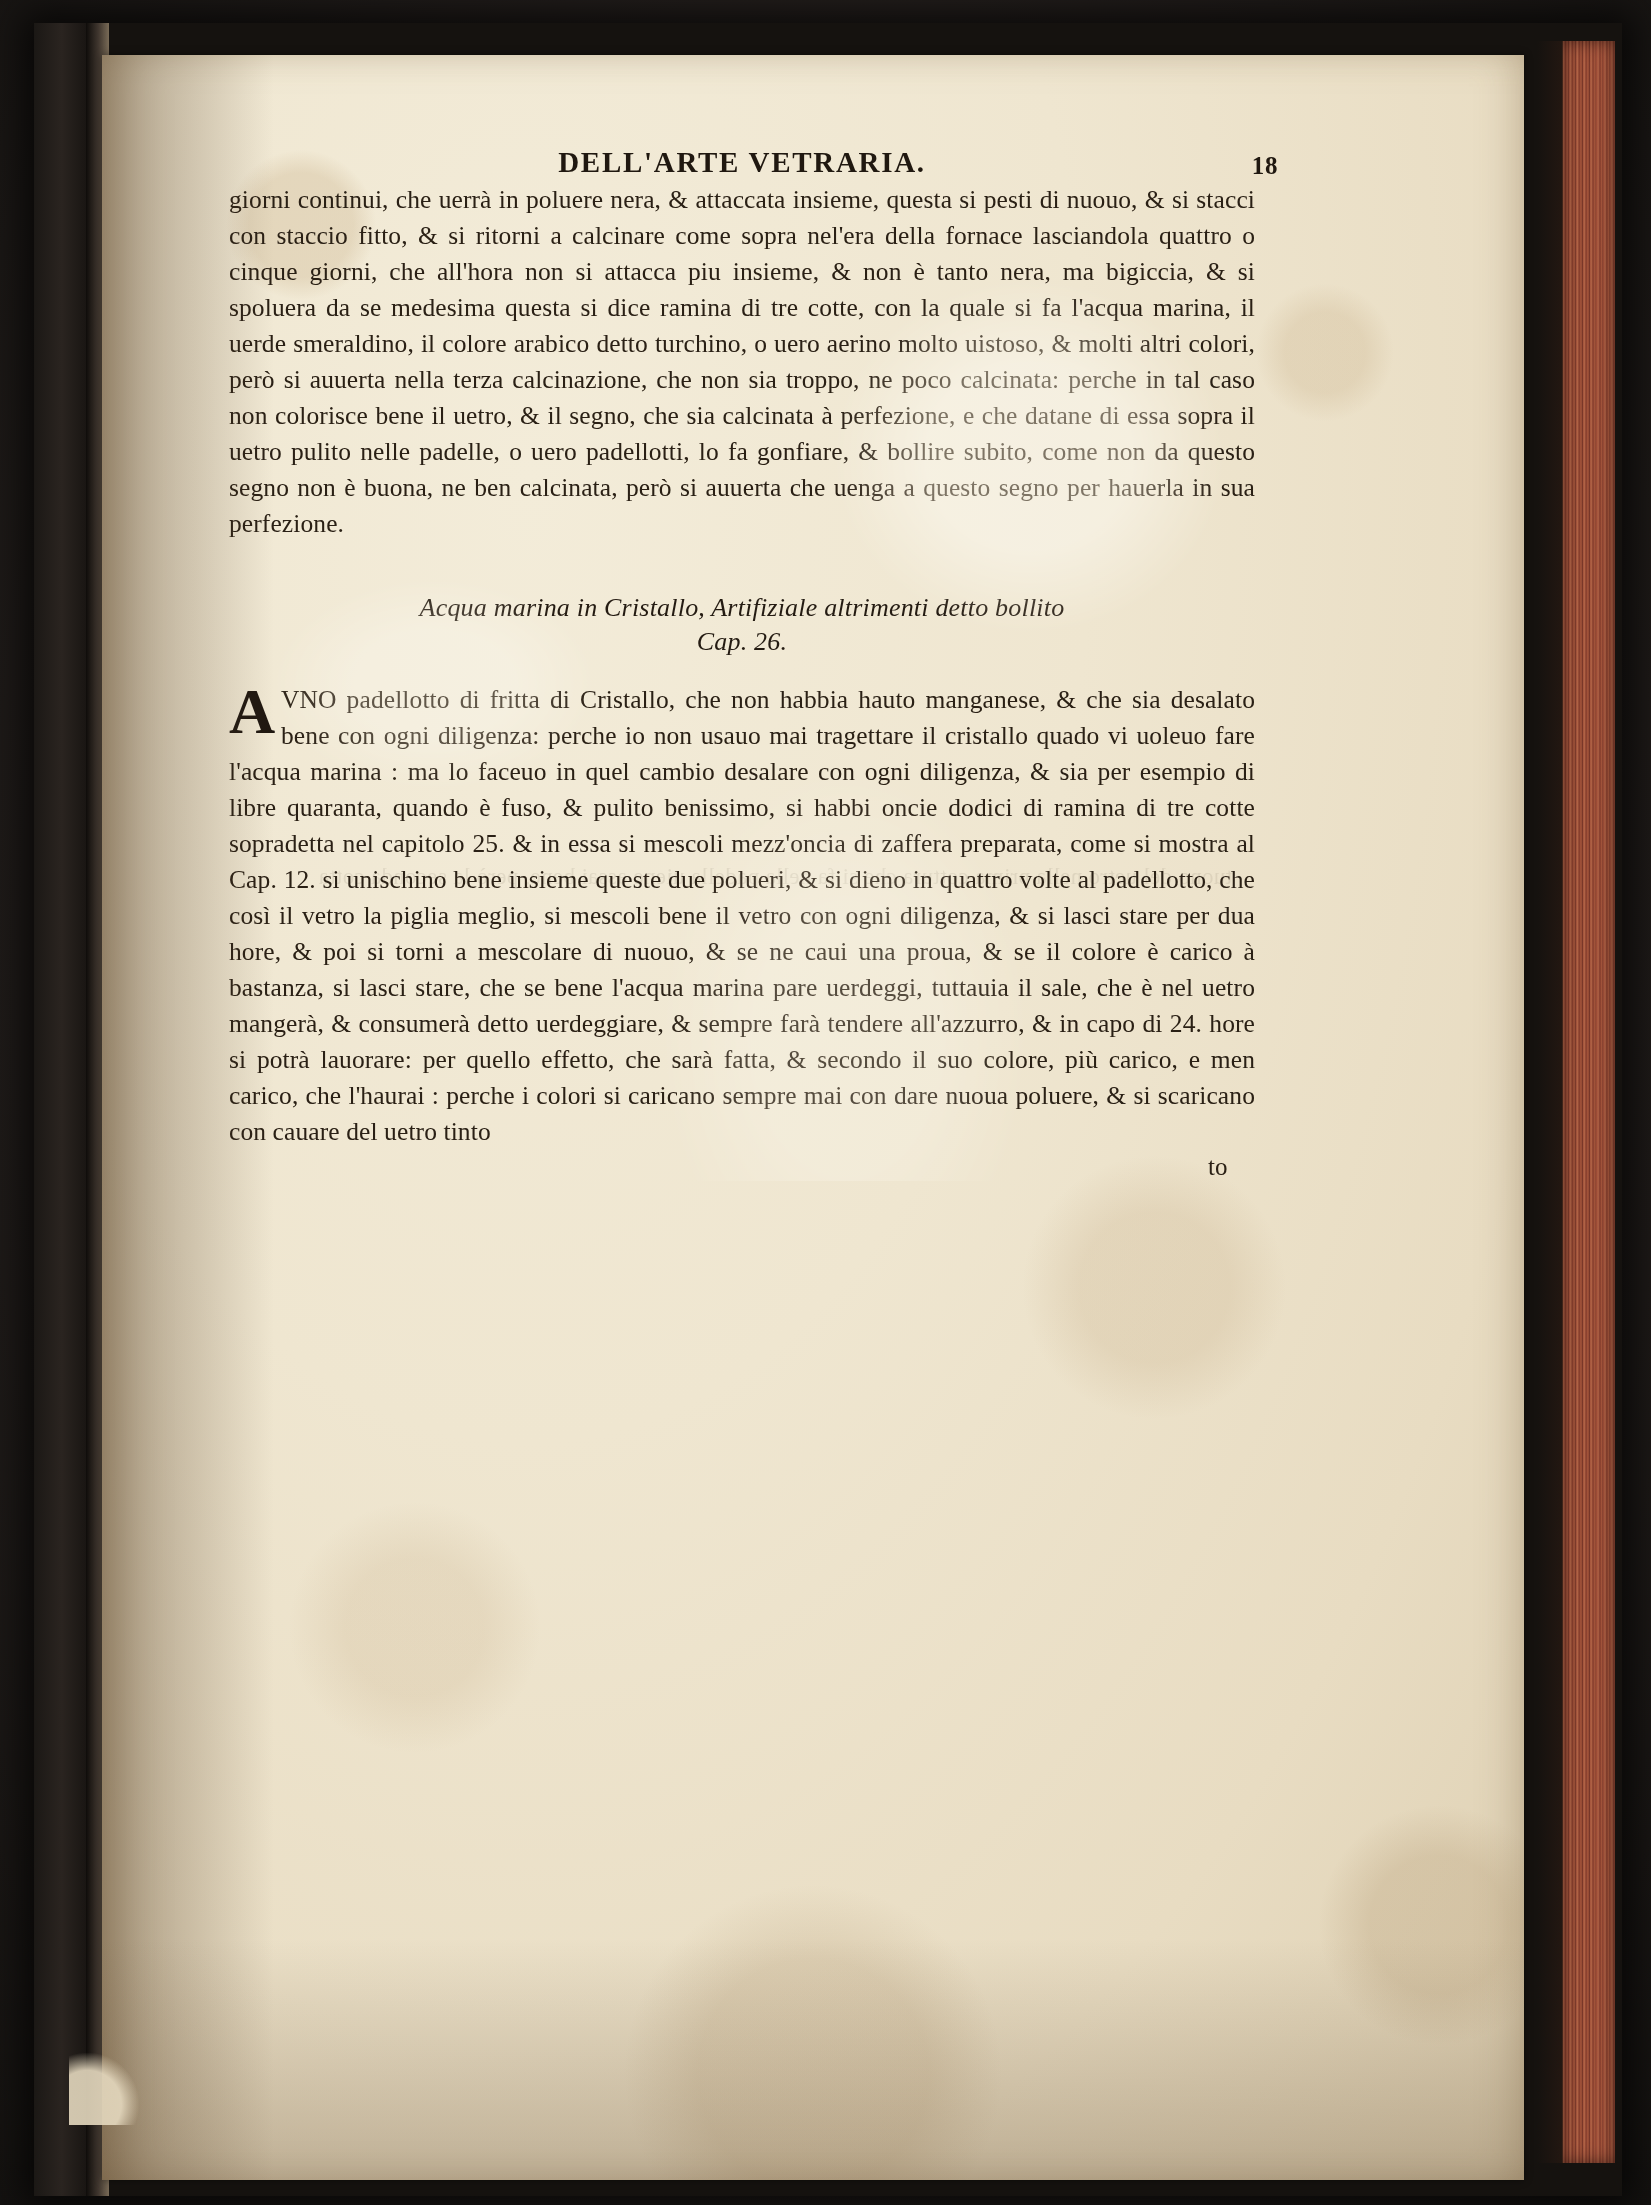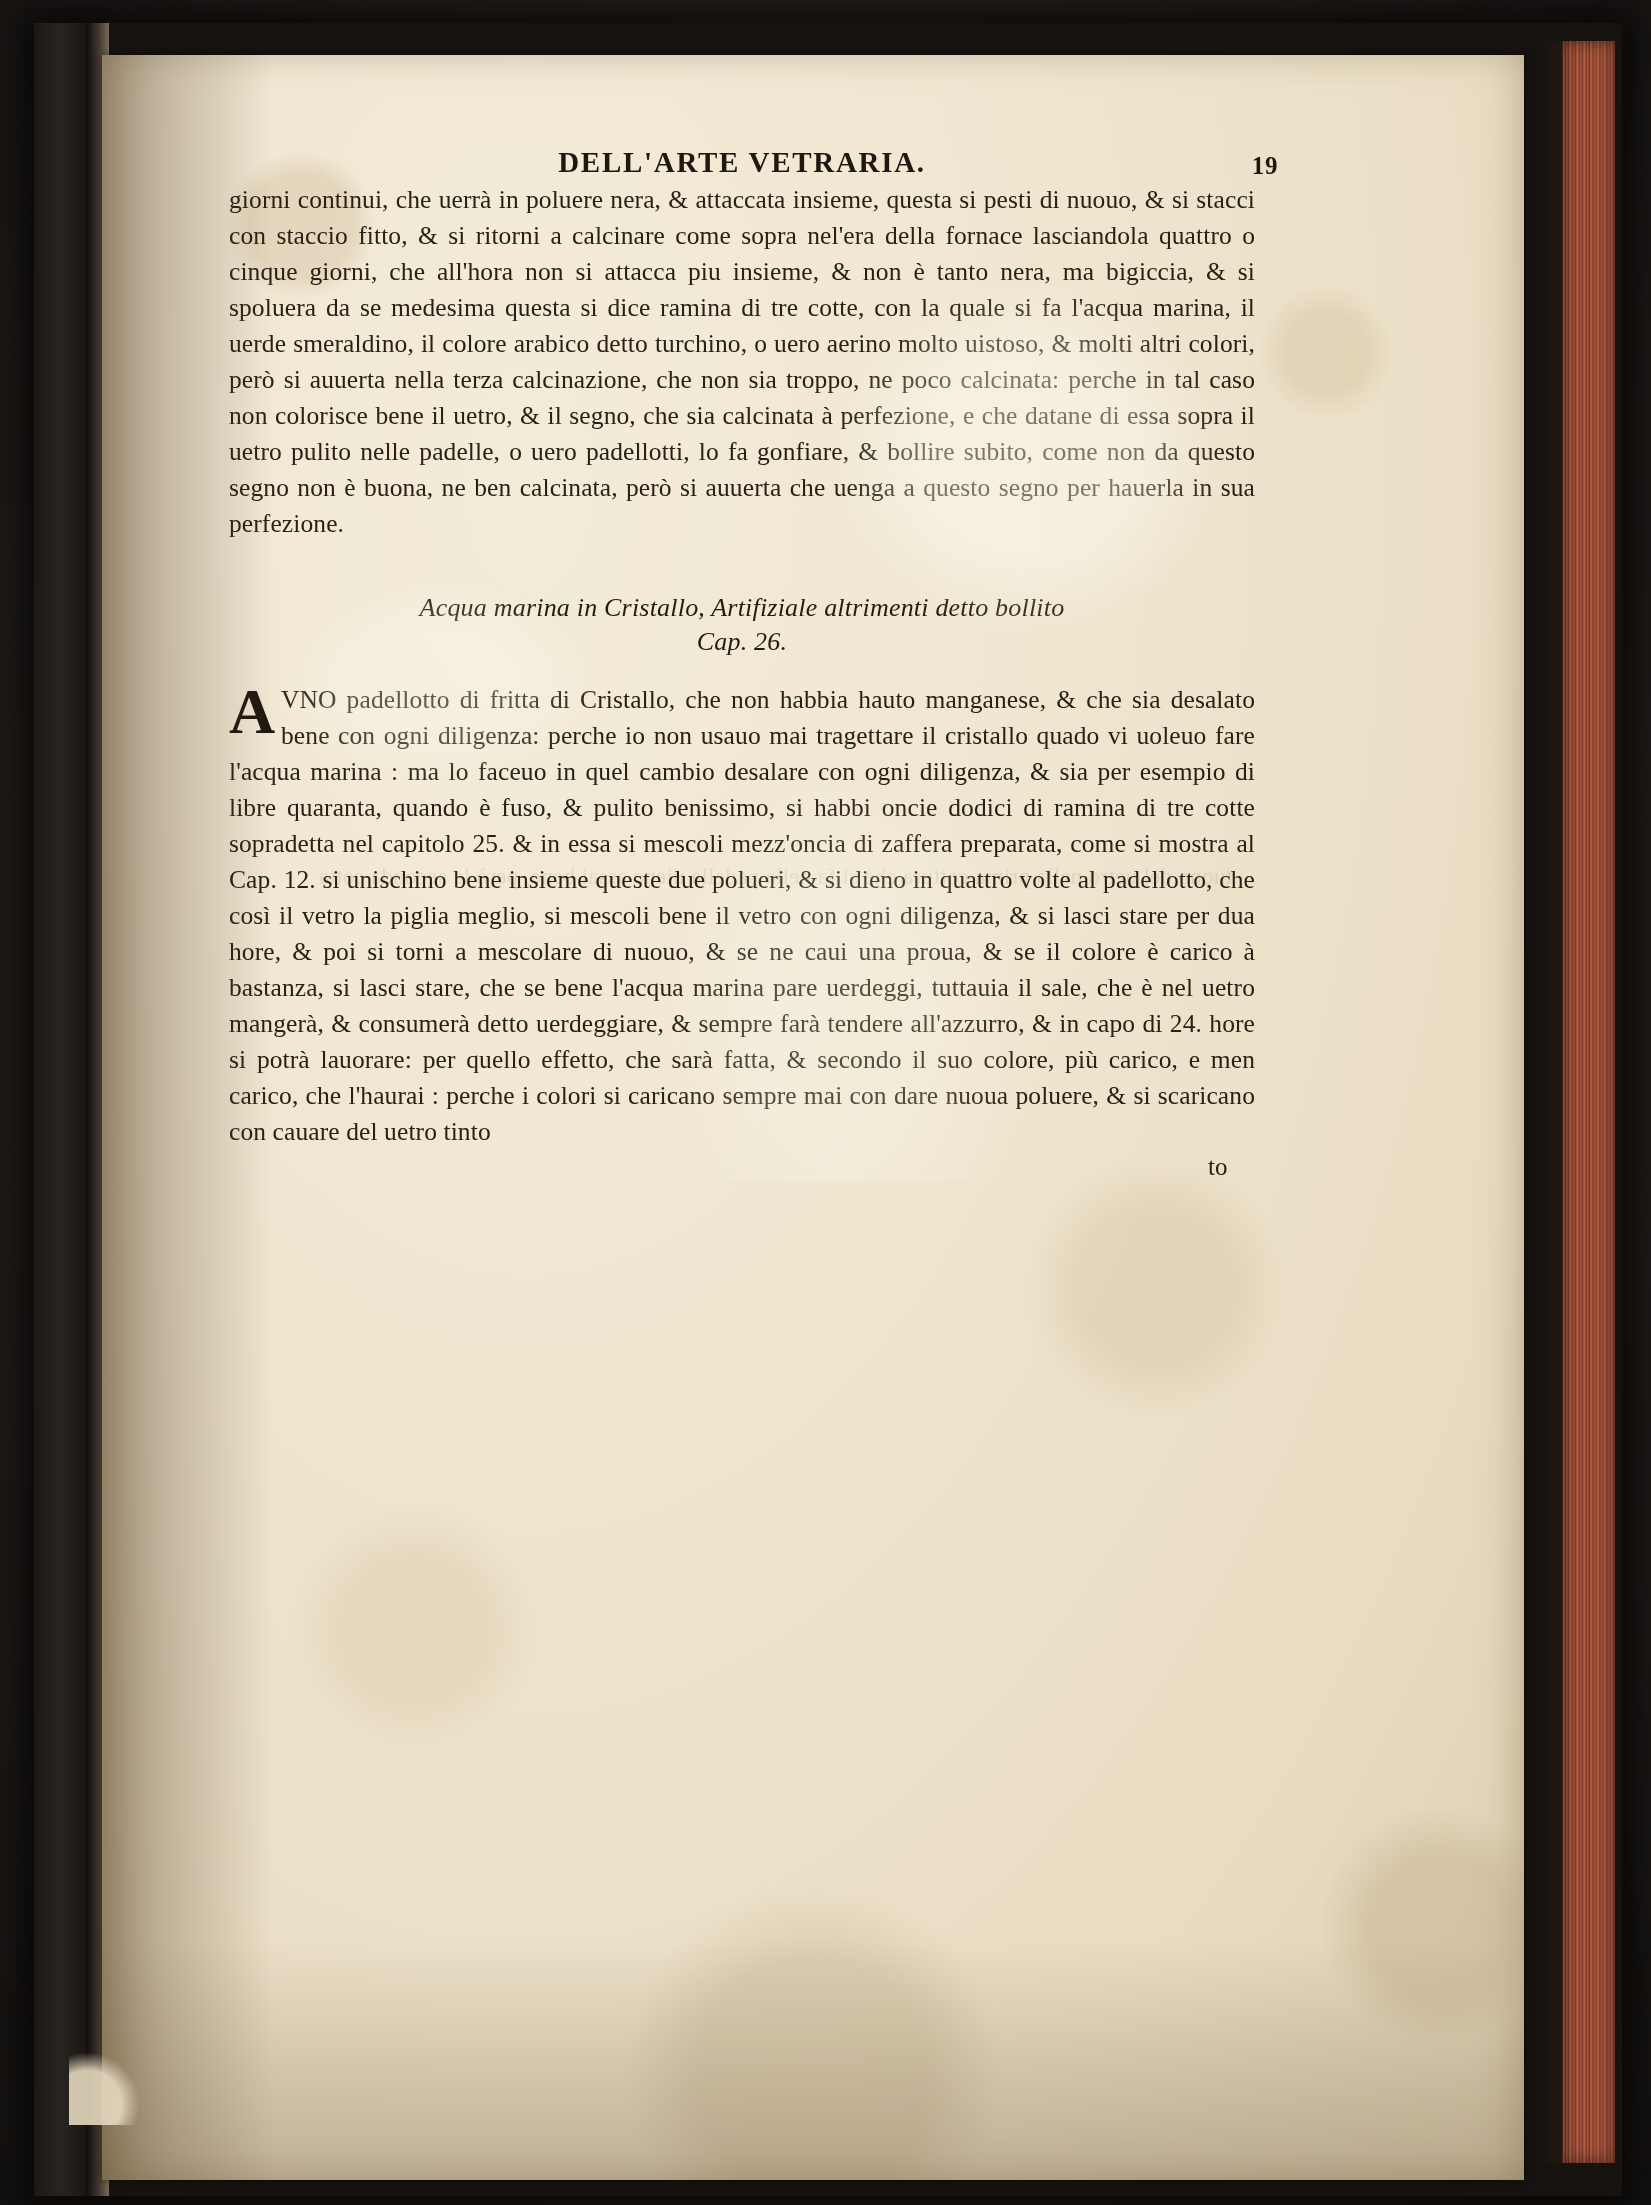--- a/index.html
+++ b/index.html
@@ -242,21 +242,21 @@
   <div class="fore-edge-shadow"></div>
 
   <div class="leaf"></div>
 
   <div class="showthrough">tuono del uetro nella prima cottura che si fa nella padella uiene assai bene, però la seconda cotta</div>
 
   <div class="text-col">
 
     <div class="running-head">
       <span>DELL'ARTE VETRARIA.</span>
-      <span class="folio">19</span>
+      <span class="folio">18</span>
     </div>
 
     <div class="body para-block-1">
       <p>giorni continui, che uerrà in poluere nera, &amp; attaccata insieme, questa si pesti di nuouo, &amp; si stacci con staccio fitto, &amp; si ritorni a calcinare come sopra nel'era della fornace lasciandola quattro o cinque giorni, che all'hora non si attacca piu insieme, &amp; non è tanto nera, ma bigiccia, &amp; si spoluera da se medesima questa si dice ramina di tre cotte, con la quale si fa l'acqua marina, il uerde smeraldino, il colore arabico detto turchino, o uero aerino molto uistoso, &amp; molti altri colori, però si auuerta nella terza calcinazione, che non sia troppo, ne poco calcinata: perche in tal caso non colorisce bene il uetro, &amp; il segno, che sia calcinata à perfezione, e che datane di essa sopra il uetro pulito nelle padelle, o uero padellotti, lo fa gonfiare, &amp; bollire subito, come non da questo segno non è buona, ne ben calcinata, però si auuerta che uenga a questo segno per hauerla in sua perfezione.</p>
     </div>
 
     <div class="chapter-head">
       <span>Acqua marina in Cristallo, Artifiziale altrimenti detto bollito</span>
       <span class="line2">Cap. 26.</span>
     </div>

